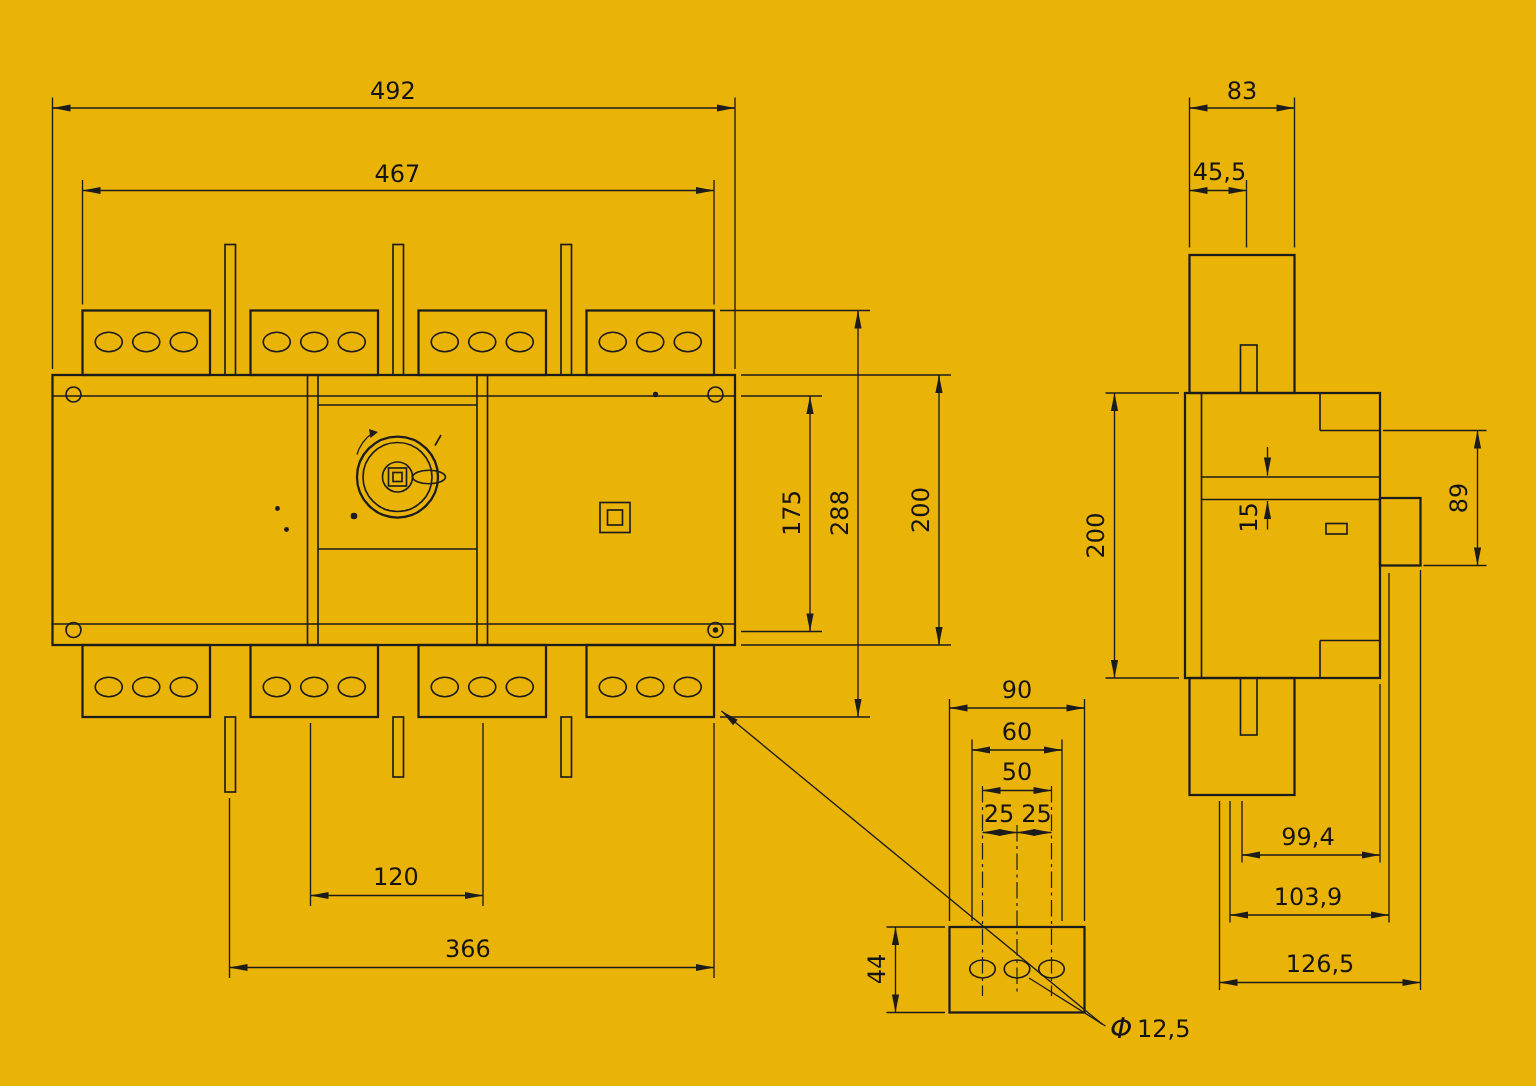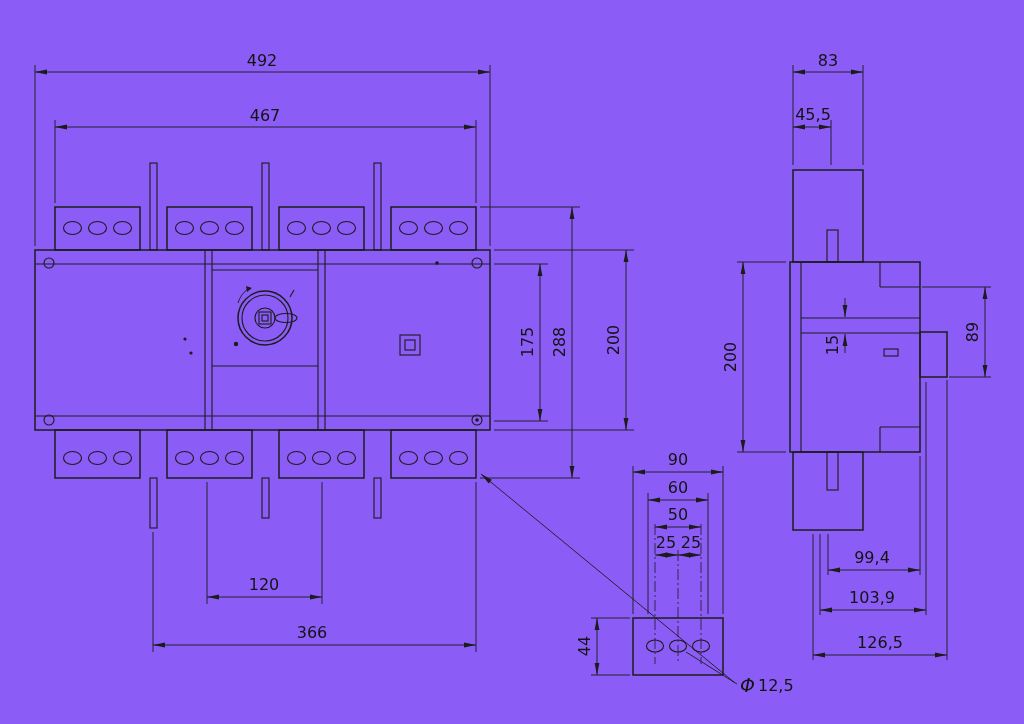--- a/index.html
+++ b/index.html
@@ -1,16 +1,16 @@
 <!DOCTYPE html>
 <html><head>
 <meta charset="utf-8">
 <style>
   html,body{margin:0;padding:0;background:#ffffff;}
-  .stage{width:1024px;height:724px;position:relative;background:#8b5cf6;overflow:hidden;}
+  .stage{width:1024px;height:724px;position:relative;background:#eab308;overflow:hidden;}
   svg{display:block;}
   .ol{stroke:#1c1c1c;stroke-width:1.5;fill:none;stroke-linejoin:miter;stroke-linecap:butt;}
   .ol2{stroke:#1c1c1c;stroke-width:1.1;fill:none;}
   .dl{stroke:#1c1c1c;stroke-width:0.9;fill:none;}
   .cl{stroke:#1c1c1c;stroke-width:0.8;fill:none;stroke-dasharray:11 3 2 3;}
   .dot{fill:#1c1c1c;stroke:none;}
   text{font-family:"DejaVu Sans","Liberation Sans",sans-serif;font-size:16px;fill:#141414;}
   .sym{font-size:19px;font-style:italic;}
 </style>
 </head>

